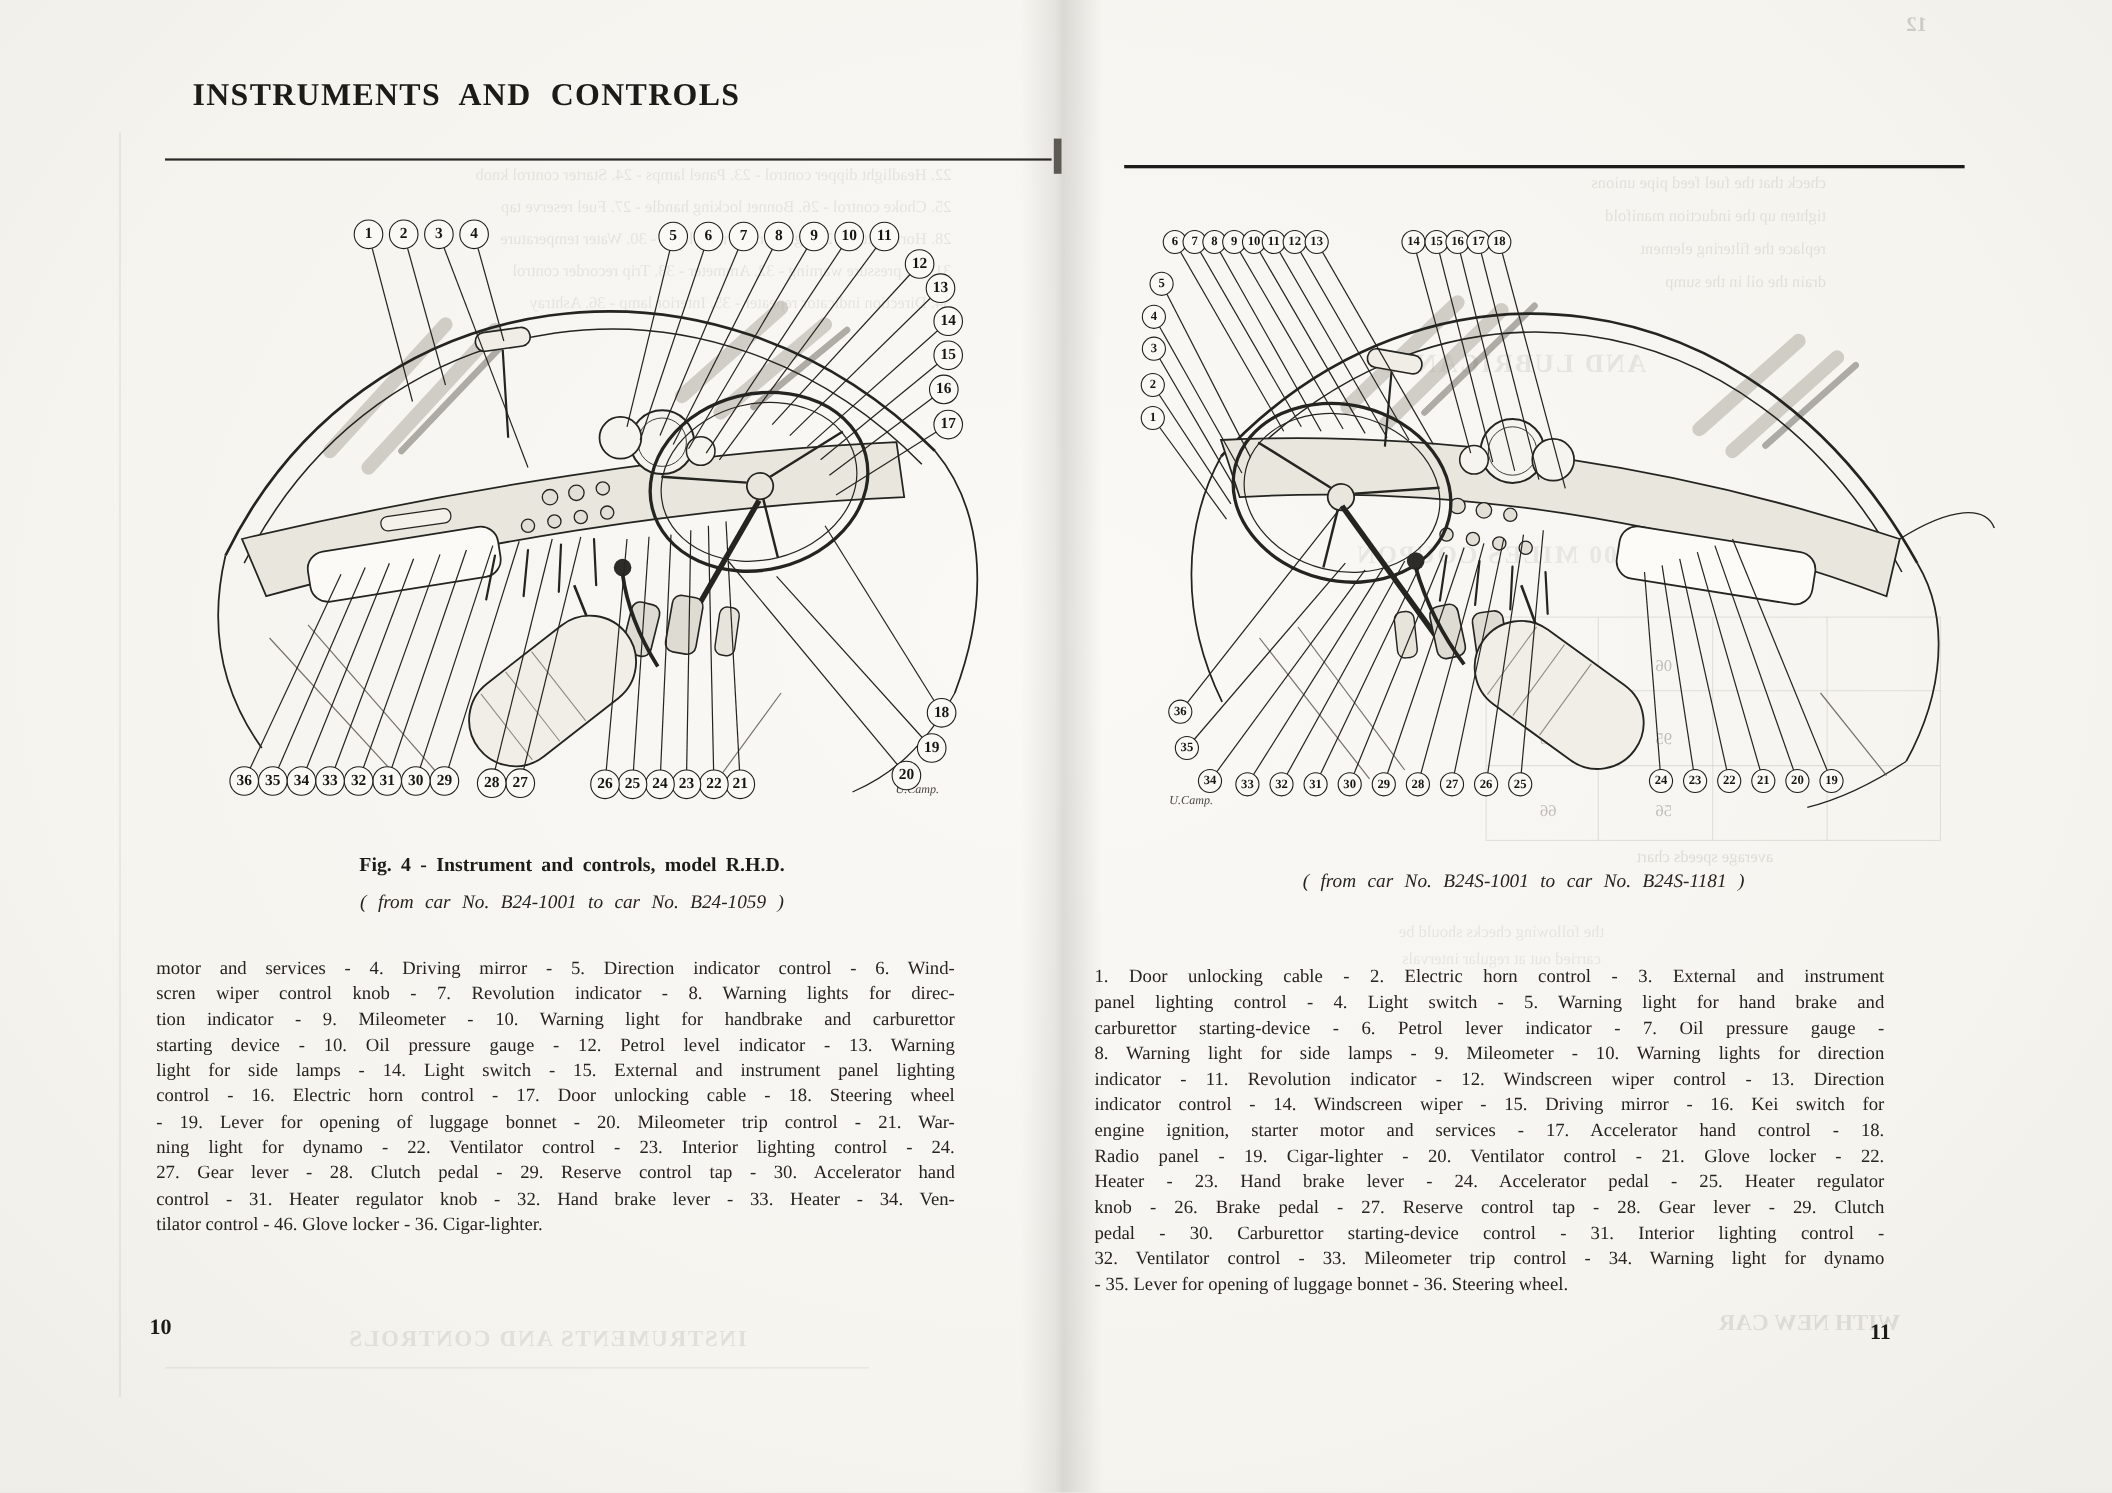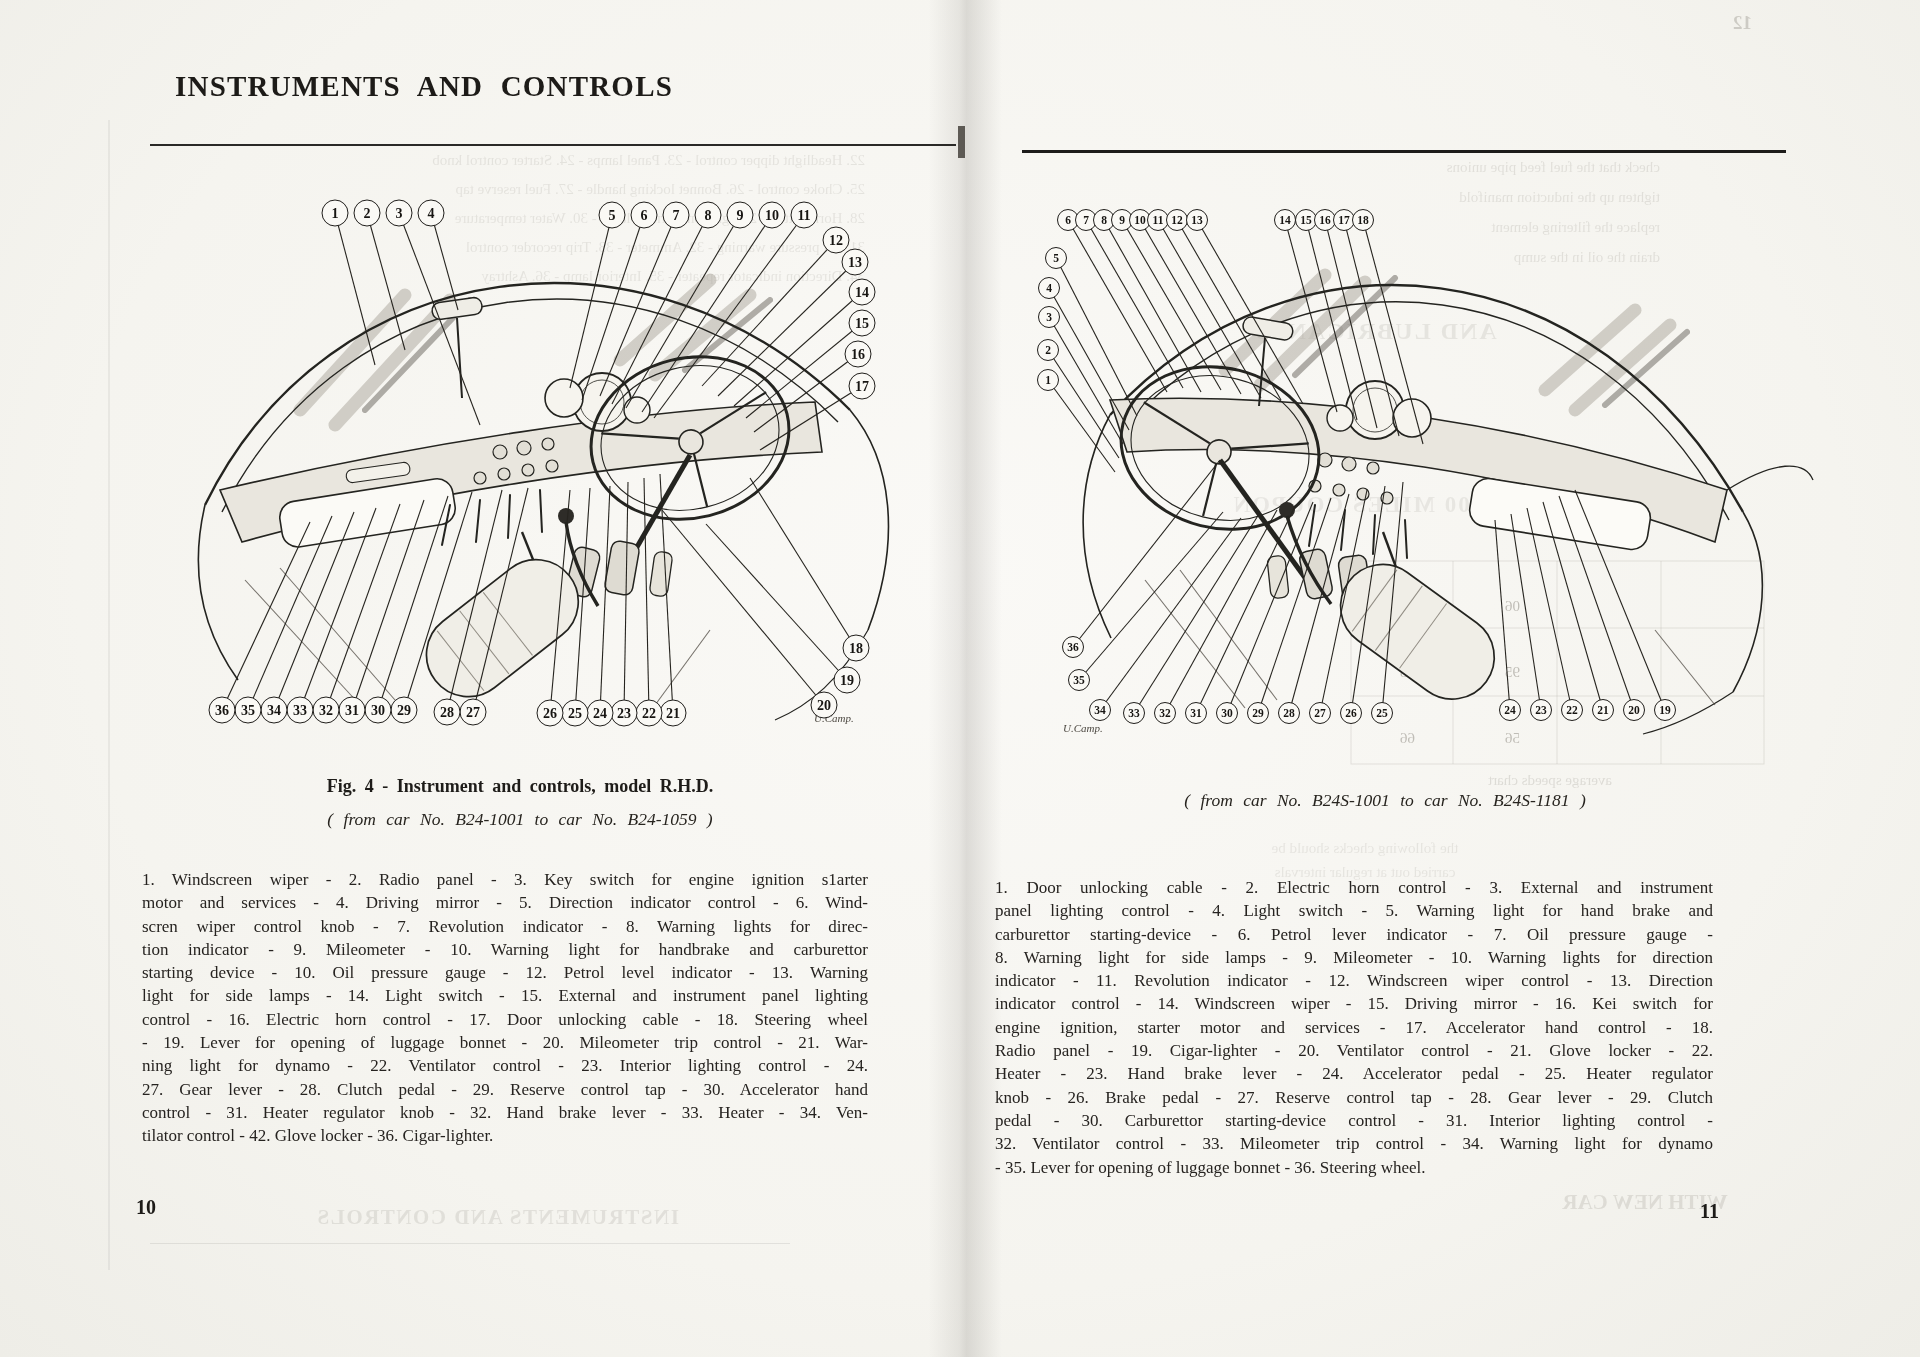--- a/index.html
+++ b/index.html
@@ -405,32 +405,31 @@
 
   <div class="abs caption caption-left">
     <div class="cap-bold">Fig. 4 - Instrument and controls, model R.H.D.</div>
     <div class="cap-italic">( from car No. B24-1001 to car No. B24-1059 )</div>
   </div>
   <div class="abs caption caption-right">
     <div class="cap-italic">( from car No. B24S-1001 to car No. B24S-1181 )</div>
   </div>
 
   <div class="abs legend legend-left">
-      <div class="legend-line">1. Windscreen wiper - 2. Radio panel - 3. Key switch for engine ignition s1arter</div>
       <div class="legend-line">motor and services - 4. Driving mirror - 5. Direction indicator control - 6. Wind-</div>
       <div class="legend-line">scren wiper control knob - 7. Revolution indicator - 8. Warning lights for direc-</div>
       <div class="legend-line">tion indicator - 9. Mileometer - 10. Warning light for handbrake and carburettor</div>
       <div class="legend-line">starting device - 10. Oil pressure gauge - 12. Petrol level indicator - 13. Warning</div>
       <div class="legend-line">light for side lamps - 14. Light switch - 15. External and instrument panel lighting</div>
       <div class="legend-line">control - 16. Electric horn control - 17. Door unlocking cable - 18. Steering wheel</div>
       <div class="legend-line">- 19. Lever for opening of luggage bonnet - 20. Mileometer trip control - 21. War-</div>
       <div class="legend-line">ning light for dynamo - 22. Ventilator control - 23. Interior lighting control - 24.</div>
       <div class="legend-line">27. Gear lever - 28. Clutch pedal - 29. Reserve control tap - 30. Accelerator hand</div>
       <div class="legend-line">control - 31. Heater regulator knob - 32. Hand brake lever - 33. Heater - 34. Ven-</div>
-      <div class="legend-line last">tilator control - 42. Glove locker - 36. Cigar-lighter.</div>
+      <div class="legend-line last">tilator control - 46. Glove locker - 36. Cigar-lighter.</div>
     </div>
   <div class="abs legend legend-right">
       <div class="legend-line">1. Door unlocking cable - 2. Electric horn control - 3. External and instrument</div>
       <div class="legend-line">panel lighting control - 4. Light switch - 5. Warning light for hand brake and</div>
       <div class="legend-line">carburettor starting-device - 6. Petrol lever indicator - 7. Oil pressure gauge -</div>
       <div class="legend-line">8. Warning light for side lamps - 9. Mileometer - 10. Warning lights for direction</div>
       <div class="legend-line">indicator - 11. Revolution indicator - 12. Windscreen wiper control - 13. Direction</div>
       <div class="legend-line">indicator control - 14. Windscreen wiper - 15. Driving mirror - 16. Kei switch for</div>
       <div class="legend-line">engine ignition, starter motor and services - 17. Accelerator hand control - 18.</div>
       <div class="legend-line">Radio panel - 19. Cigar-lighter - 20. Ventilator control - 21. Glove locker - 22.</div>

